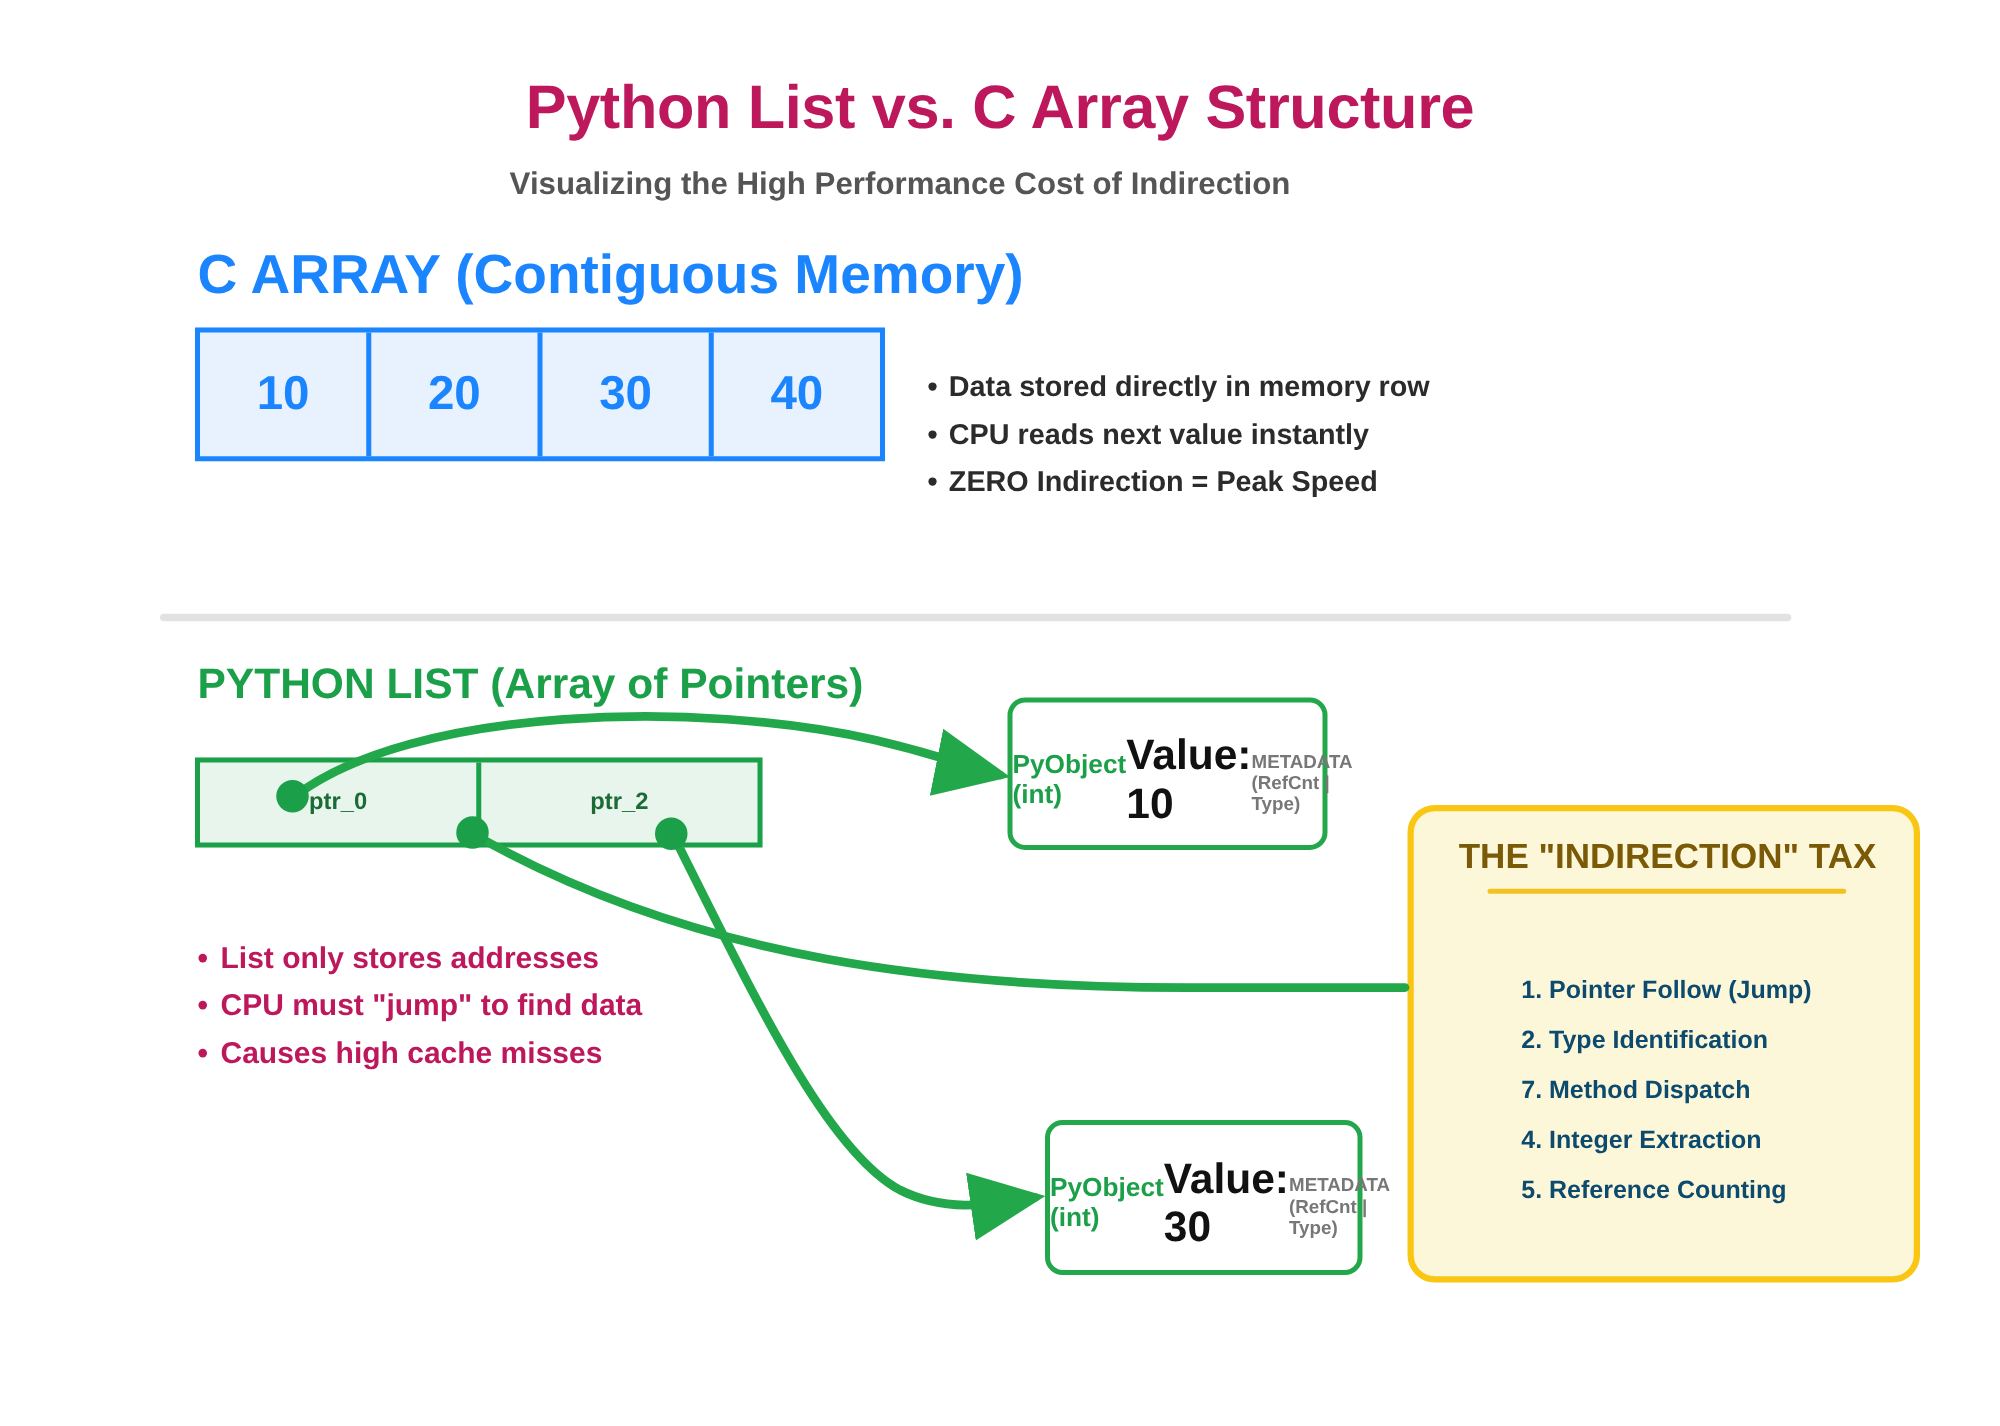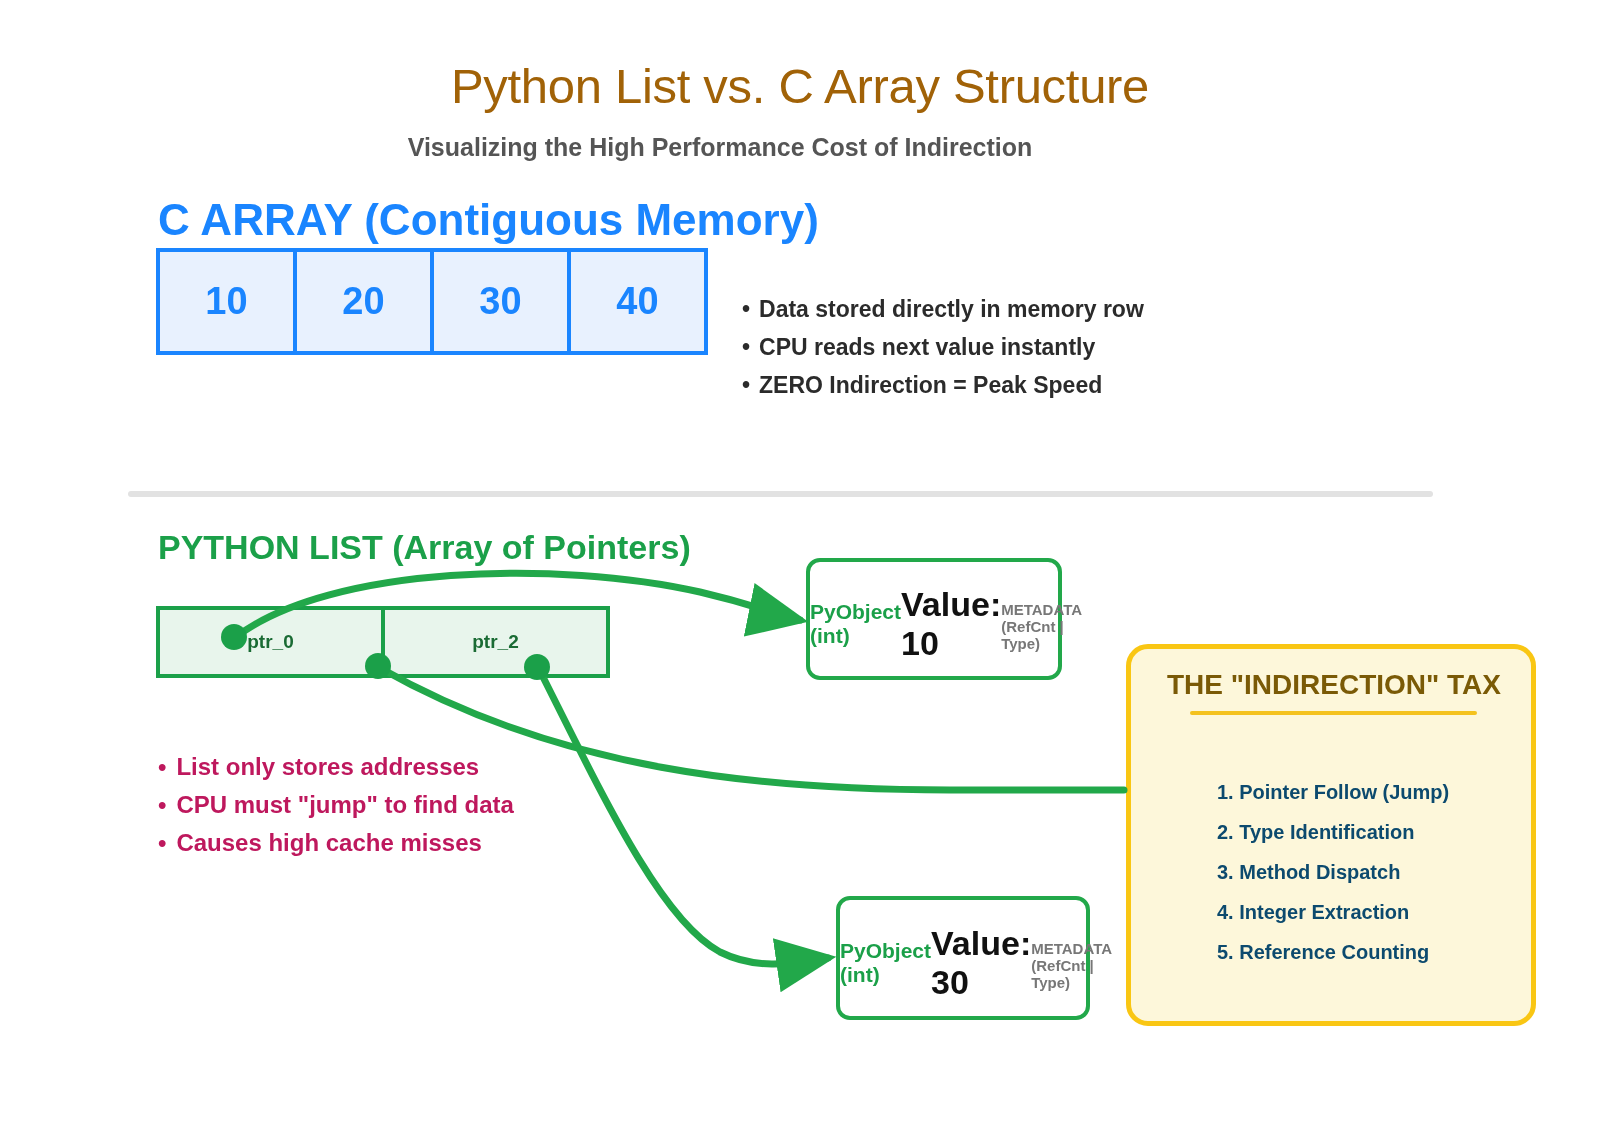--- a/index.html
+++ b/index.html
@@ -8,42 +8,42 @@
     background: #ffffff;
     font-family: "Liberation Sans", sans-serif;
     overflow: hidden;
   }
   #stage { position: relative; width: 1600px; height: 1141px; background: #fff; }
 
   
   .main-title {
     position: absolute; left: 0; top: 58px; width: 1600px;
     text-align: center;
-    font-size: 49px; font-weight: normal; color: #a16207;
+    font-size: 49px; font-weight: bold; color: #be185d;
     letter-spacing: -0.3px;
   }
   .sub-title {
     position: absolute; left: 0; top: 133px; width: 1440px;
     text-align: center;
     font-size: 25px; font-weight: bold; color: #555555;
   }
 
   
   .sec-head-c {
     position: absolute; left: 158px; top: 195px;
     font-size: 44px; font-weight: bold; color: #1a85ff;
   }
   .sec-head-py {
     position: absolute; left: 158px; top: 528px;
     font-size: 34px; font-weight: bold; color: #1ba049;
   }
 
   
   .c-array {
-    position: absolute; left: 156px; top: 248px;
+    position: absolute; left: 156px; top: 262px;
     width: 552px; height: 107px;
     display: flex;
     border: 4px solid #1a85ff;
     background: #e8f1fe;
   }
   .c-cell {
     flex: 1 1 0; display: flex; align-items: center; justify-content: center;
     border-right: 4px solid #1a85ff;
     font-size: 38px; font-weight: bold; color: #1a85ff;
   }
@@ -184,21 +184,21 @@
     <div class="pyobj-value">Value: 30</div>
     <div class="pyobj-meta">METADATA (RefCnt | Type)</div>
   </div>
 
   <div class="tax-panel"></div>
   <div class="tax-title">THE "INDIRECTION" TAX</div>
   <div class="tax-rule"></div>
   <ul class="tax-list">
     <li>1. Pointer Follow (Jump)</li>
     <li>2. Type Identification</li>
-    <li>3. Method Dispatch</li>
+    <li>7. Method Dispatch</li>
     <li>4. Integer Extraction</li>
     <li>5. Reference Counting</li>
   </ul>
 
   <svg id="arrows" viewBox="0 0 1600 1141">
     <defs>
       <marker id="ah" markerWidth="9" markerHeight="9" refX="7.4" refY="4.5" orient="auto" markerUnits="strokeWidth">
         <path d="M0,0.6 L8.6,4.5 L0,8.4 z" fill="#22a84a"></path>
       </marker>
     </defs>

